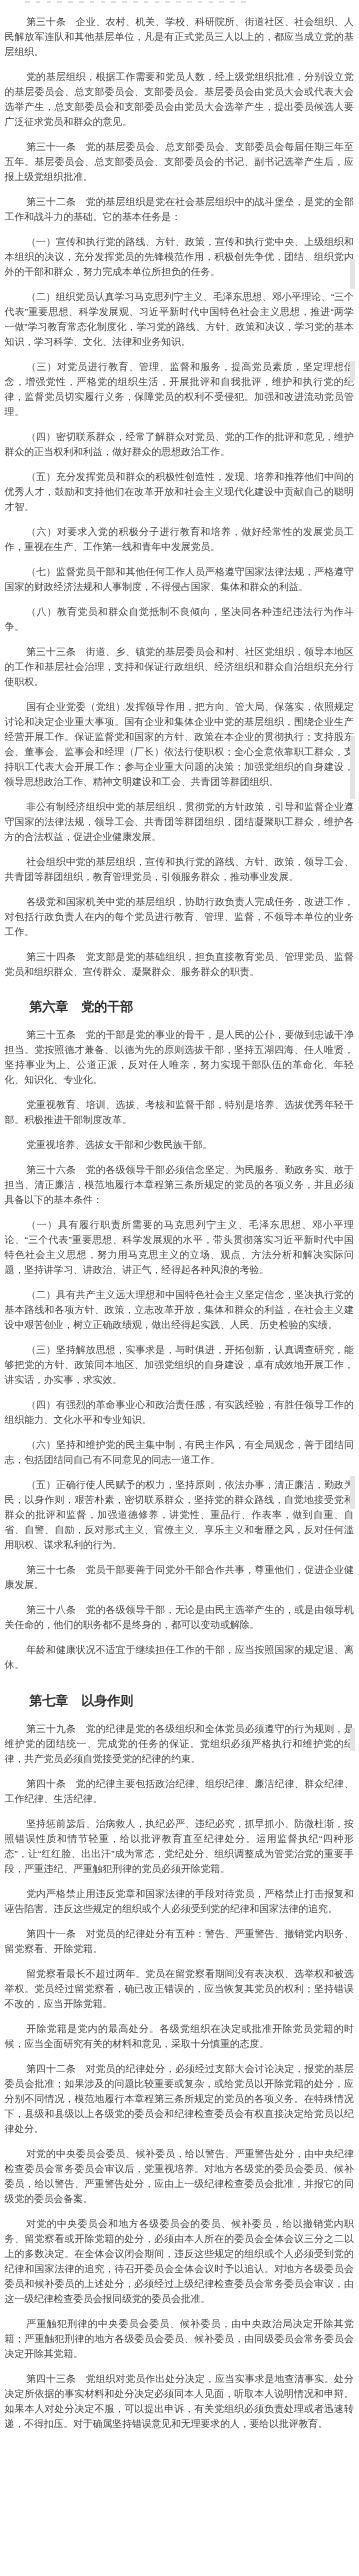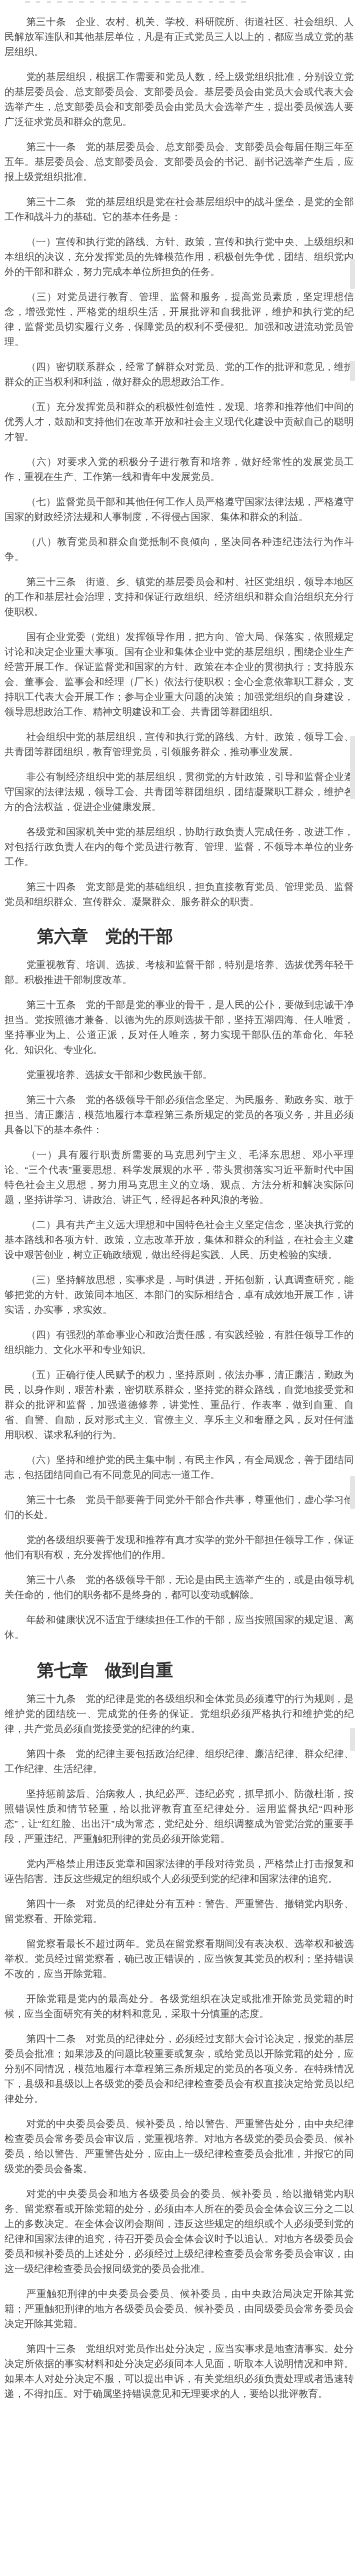--- a/index.html
+++ b/index.html
@@ -28,21 +28,21 @@
     overflow: hidden;
     background: repeating-linear-gradient(90deg, #b9b9b9 0 4.6px, transparent 4.6px 10.8px);
     opacity: 0.45;
   }
   p.para {
     margin: 10px 0;
     text-indent: 2.2em;
   }
   h2.chapter {
     margin: 20.6px 0 12.4px 0;
-    font-size: 17px;
+    font-size: 13px;
     line-height: 15.5px;
     color: #2f2f2f;
     font-weight: bold;
     text-indent: 1.9em;
   }
   
   .edge-bar {
     position: absolute;
     right: 3.6px;
     width: 5.7px;
@@ -55,48 +55,48 @@
 
 <div id="canvas">
   <div id="doc">
     <div class="top-sliver"></div>
 
   <p class="para">第三十条　企业、农村、机关、学校、科研院所、街道社区、社会组织、人民解放军连队和其他基层单位，凡是有正式党员三人以上的，都应当成立党的基层组织。</p>
       <p class="para">党的基层组织，根据工作需要和党员人数，经上级党组织批准，分别设立党的基层委员会、总支部委员会、支部委员会。基层委员会由党员大会或代表大会选举产生，总支部委员会和支部委员会由党员大会选举产生，提出委员候选人要广泛征求党员和群众的意见。</p>
       <p class="para">第三十一条　党的基层委员会、总支部委员会、支部委员会每届任期三年至五年。基层委员会、总支部委员会、支部委员会的书记、副书记选举产生后，应报上级党组织批准。</p>
       <p class="para">第三十二条　党的基层组织是党在社会基层组织中的战斗堡垒，是党的全部工作和战斗力的基础。它的基本任务是：</p>
       <p class="para">（一）宣传和执行党的路线、方针、政策，宣传和执行党中央、上级组织和本组织的决议，充分发挥党员的先锋模范作用，积极创先争优，团结、组织党内外的干部和群众，努力完成本单位所担负的任务。</p>
+      <p class="para">（二）组织党员认真学习马克思列宁主义、毛泽东思想、邓小平理论、“三个代表”重要思想、科学发展观、习近平新时代中国特色社会主义思想，推进“两学一做”学习教育常态化制度化，学习党的路线、方针、政策和决议，学习党的基本知识，学习科学、文化、法律和业务知识。</p>
       <p class="para">（三）对党员进行教育、管理、监督和服务，提高党员素质，坚定理想信念，增强党性，严格党的组织生活，开展批评和自我批评，维护和执行党的纪律，监督党员切实履行义务，保障党员的权利不受侵犯。加强和改进流动党员管理。</p>
       <p class="para">（四）密切联系群众，经常了解群众对党员、党的工作的批评和意见，维护群众的正当权利和利益，做好群众的思想政治工作。</p>
       <p class="para">（五）充分发挥党员和群众的积极性创造性，发现、培养和推荐他们中间的优秀人才，鼓励和支持他们在改革开放和社会主义现代化建设中贡献自己的聪明才智。</p>
       <p class="para">（六）对要求入党的积极分子进行教育和培养，做好经常性的发展党员工作，重视在生产、工作第一线和青年中发展党员。</p>
       <p class="para">（七）监督党员干部和其他任何工作人员严格遵守国家法律法规，严格遵守国家的财政经济法规和人事制度，不得侵占国家、集体和群众的利益。</p>
       <p class="para">（八）教育党员和群众自觉抵制不良倾向，坚决同各种违纪违法行为作斗争。</p>
       <p class="para">第三十三条　街道、乡、镇党的基层委员会和村、社区党组织，领导本地区的工作和基层社会治理，支持和保证行政组织、经济组织和群众自治组织充分行使职权。</p>
       <p class="para">国有企业党委（党组）发挥领导作用，把方向、管大局、保落实，依照规定讨论和决定企业重大事项。国有企业和集体企业中党的基层组织，围绕企业生产经营开展工作。保证监督党和国家的方针、政策在本企业的贯彻执行；支持股东会、董事会、监事会和经理（厂长）依法行使职权；全心全意依靠职工群众，支持职工代表大会开展工作；参与企业重大问题的决策；加强党组织的自身建设，领导思想政治工作、精神文明建设和工会、共青团等群团组织。</p>
+      <p class="para">非公有制经济组织中党的基层组织，贯彻党的方针政策，引导和监督企业遵守国家的法律法规，领导工会、共青团等群团组织，团结凝聚职工群众，维护各方的合法权益，促进企业健康发展。</p>
       <p class="para">社会组织中党的基层组织，宣传和执行党的路线、方针、政策，领导工会、共青团等群团组织，教育管理党员，引领服务群众，推动事业发展。</p>
-      <p class="para">非公有制经济组织中党的基层组织，贯彻党的方针政策，引导和监督企业遵守国家的法律法规，领导工会、共青团等群团组织，团结凝聚职工群众，维护各方的合法权益，促进企业健康发展。</p>
       <p class="para">各级党和国家机关中党的基层组织，协助行政负责人完成任务，改进工作，对包括行政负责人在内的每个党员进行教育、管理、监督，不领导本单位的业务工作。</p>
       <p class="para">第三十四条　党支部是党的基础组织，担负直接教育党员、管理党员、监督党员和组织群众、宣传群众、凝聚群众、服务群众的职责。</p>
       <h2 class="chapter">第六章　党的干部</h2>
+      <p class="para">第三十五条　党的干部是党的事业的骨干，是人民的公仆，要做到忠诚干净担当。党按照德才兼备、以德为先的原则选拔干部，坚持五湖四海、任人唯贤，坚持事业为上、公道正派，反对任人唯亲，努力实现干部队伍的革命化、年轻化、知识化、专业化。</p>
       <p class="para">党重视教育、培训、选拔、考核和监督干部，特别是培养、选拔优秀年轻干部。积极推进干部制度改革。</p>
-      <p class="para">第三十五条　党的干部是党的事业的骨干，是人民的公仆，要做到忠诚干净担当。党按照德才兼备、以德为先的原则选拔干部，坚持五湖四海、任人唯贤，坚持事业为上、公道正派，反对任人唯亲，努力实现干部队伍的革命化、年轻化、知识化、专业化。</p>
       <p class="para">党重视培养、选拔女干部和少数民族干部。</p>
       <p class="para">第三十六条　党的各级领导干部必须信念坚定、为民服务、勤政务实、敢于担当、清正廉洁，模范地履行本章程第三条所规定的党员的各项义务，并且必须具备以下的基本条件：</p>
       <p class="para">（一）具有履行职责所需要的马克思列宁主义、毛泽东思想、邓小平理论、“三个代表”重要思想、科学发展观的水平，带头贯彻落实习近平新时代中国特色社会主义思想，努力用马克思主义的立场、观点、方法分析和解决实际问题，坚持讲学习、讲政治、讲正气，经得起各种风浪的考验。</p>
       <p class="para">（二）具有共产主义远大理想和中国特色社会主义坚定信念，坚决执行党的基本路线和各项方针、政策，立志改革开放，集体和群众的利益，在社会主义建设中艰苦创业，树立正确政绩观，做出经得起实践、人民、历史检验的实绩。</p>
-      <p class="para">（三）坚持解放思想，实事求是，与时俱进，开拓创新，认真调查研究，能够把党的方针、政策同本地区、本部门的实际相结合，卓有成效地开展工作，讲实话，办实事，求实效。</p>
+      <p class="para">（三）坚持解放思想，实事求是，与时俱进，开拓创新，认真调查研究，能够把党的方针、政策同本地区、加强党组织的自身建设，卓有成效地开展工作，讲实话，办实事，求实效。</p>
       <p class="para">（四）有强烈的革命事业心和政治责任感，有实践经验，有胜任领导工作的组织能力、文化水平和专业知识。</p>
+      <p class="para">（六）坚持和维护党的民主集中制，有民主作风，有全局观念，善于团结同志，包括团结同自己有不同意见的同志一道工作。</p>
       <p class="para">（五）正确行使人民赋予的权力，坚持原则，依法办事，清正廉洁，勤政为民，以身作则，艰苦朴素，密切联系群众，坚持党的群众路线，自觉地接受党和群众的批评和监督，加强道德修养，讲党性、重品行、作表率，做到自重、自省、自警、自励，反对形式主义、官僚主义、享乐主义和奢靡之风，反对任何滥用职权、谋求私利的行为。</p>
-      <p class="para">（六）坚持和维护党的民主集中制，有民主作风，有全局观念，善于团结同志，包括团结同自己有不同意见的同志一道工作。</p>
-      <p class="para">第三十七条　党员干部要善于同党外干部合作共事，尊重他们，虚心学习他们的长处。</p>
-      <p class="para">党的各级组织要善于发现和推荐有真才实学的党外干部担任领导工作，保证他们有职有权，充分发挥他们的作用。</p>
+      <p class="para">第三十七条　党员干部要善于同党外干部合作共事，尊重他们，促进企业健康发展。</p>
       <p class="para">第三十八条　党的各级领导干部，无论是由民主选举产生的，或是由领导机关任命的，他们的职务都不是终身的，都可以变动或解除。</p>
       <p class="para">年龄和健康状况不适宜于继续担任工作的干部，应当按照国家的规定退、离休。</p>
-      <h2 class="chapter">第七章　做到自重</h2>
+      <h2 class="chapter">第七章　以身作则</h2>
       <p class="para">第三十九条　党的纪律是党的各级组织和全体党员必须遵守的行为规则，是维护党的团结统一、完成党的任务的保证。党组织必须严格执行和维护党的纪律，共产党员必须自觉接受党的纪律的约束。</p>
       <p class="para">第四十条　党的纪律主要包括政治纪律、组织纪律、廉洁纪律、群众纪律、工作纪律、生活纪律。</p>
       <p class="para">坚持惩前毖后、治病救人，执纪必严、违纪必究，抓早抓小、防微杜渐，按照错误性质和情节轻重，给以批评教育直至纪律处分。运用监督执纪“四种形态”，让“红红脸、出出汗”成为常态，党纪处分、组织调整成为管党治党的重要手段，严重违纪、严重触犯刑律的党员必须开除党籍。</p>
       <p class="para">党内严格禁止用违反党章和国家法律的手段对待党员，严格禁止打击报复和诬告陷害。违反这些规定的组织或个人必须受到党的纪律和国家法律的追究。</p>
       <p class="para">第四十一条　对党员的纪律处分有五种：警告、严重警告、撤销党内职务、留党察看、开除党籍。</p>
       <p class="para">留党察看最长不超过两年。党员在留党察看期间没有表决权、选举权和被选举权。党员经过留党察看，确已改正错误的，应当恢复其党员的权利；坚持错误不改的，应当开除党籍。</p>
       <p class="para">开除党籍是党内的最高处分。各级党组织在决定或批准开除党员党籍的时候，应当全面研究有关的材料和意见，采取十分慎重的态度。</p>
       <p class="para">第四十二条　对党员的纪律处分，必须经过支部大会讨论决定，报党的基层委员会批准；如果涉及的问题比较重要或复杂，或给党员以开除党籍的处分，应分别不同情况，模范地履行本章程第三条所规定的党员的各项义务。在特殊情况下，县级和县级以上各级党的委员会和纪律检查委员会有权直接决定给党员以纪律处分。</p>
       <p class="para">对党的中央委员会委员、候补委员，给以警告、严重警告处分，由中央纪律检查委员会常务委员会审议后，党重视培养。对地方各级党的委员会委员、候补委员，给以警告、严重警告处分，应由上一级纪律检查委员会批准，并报它的同级党的委员会备案。</p>
       <p class="para">对党的中央委员会和地方各级委员会的委员、候补委员，给以撤销党内职务、留党察看或开除党籍的处分，必须由本人所在的委员会全体会议三分之二以上的多数决定。在全体会议闭会期间，违反这些规定的组织或个人必须受到党的纪律和国家法律的追究，待召开委员会全体会议时予以追认。对地方各级委员会委员和候补委员的上述处分，必须经过上级纪律检查委员会常务委员会审议，由这一级纪律检查委员会报同级党的委员会批准。</p>

